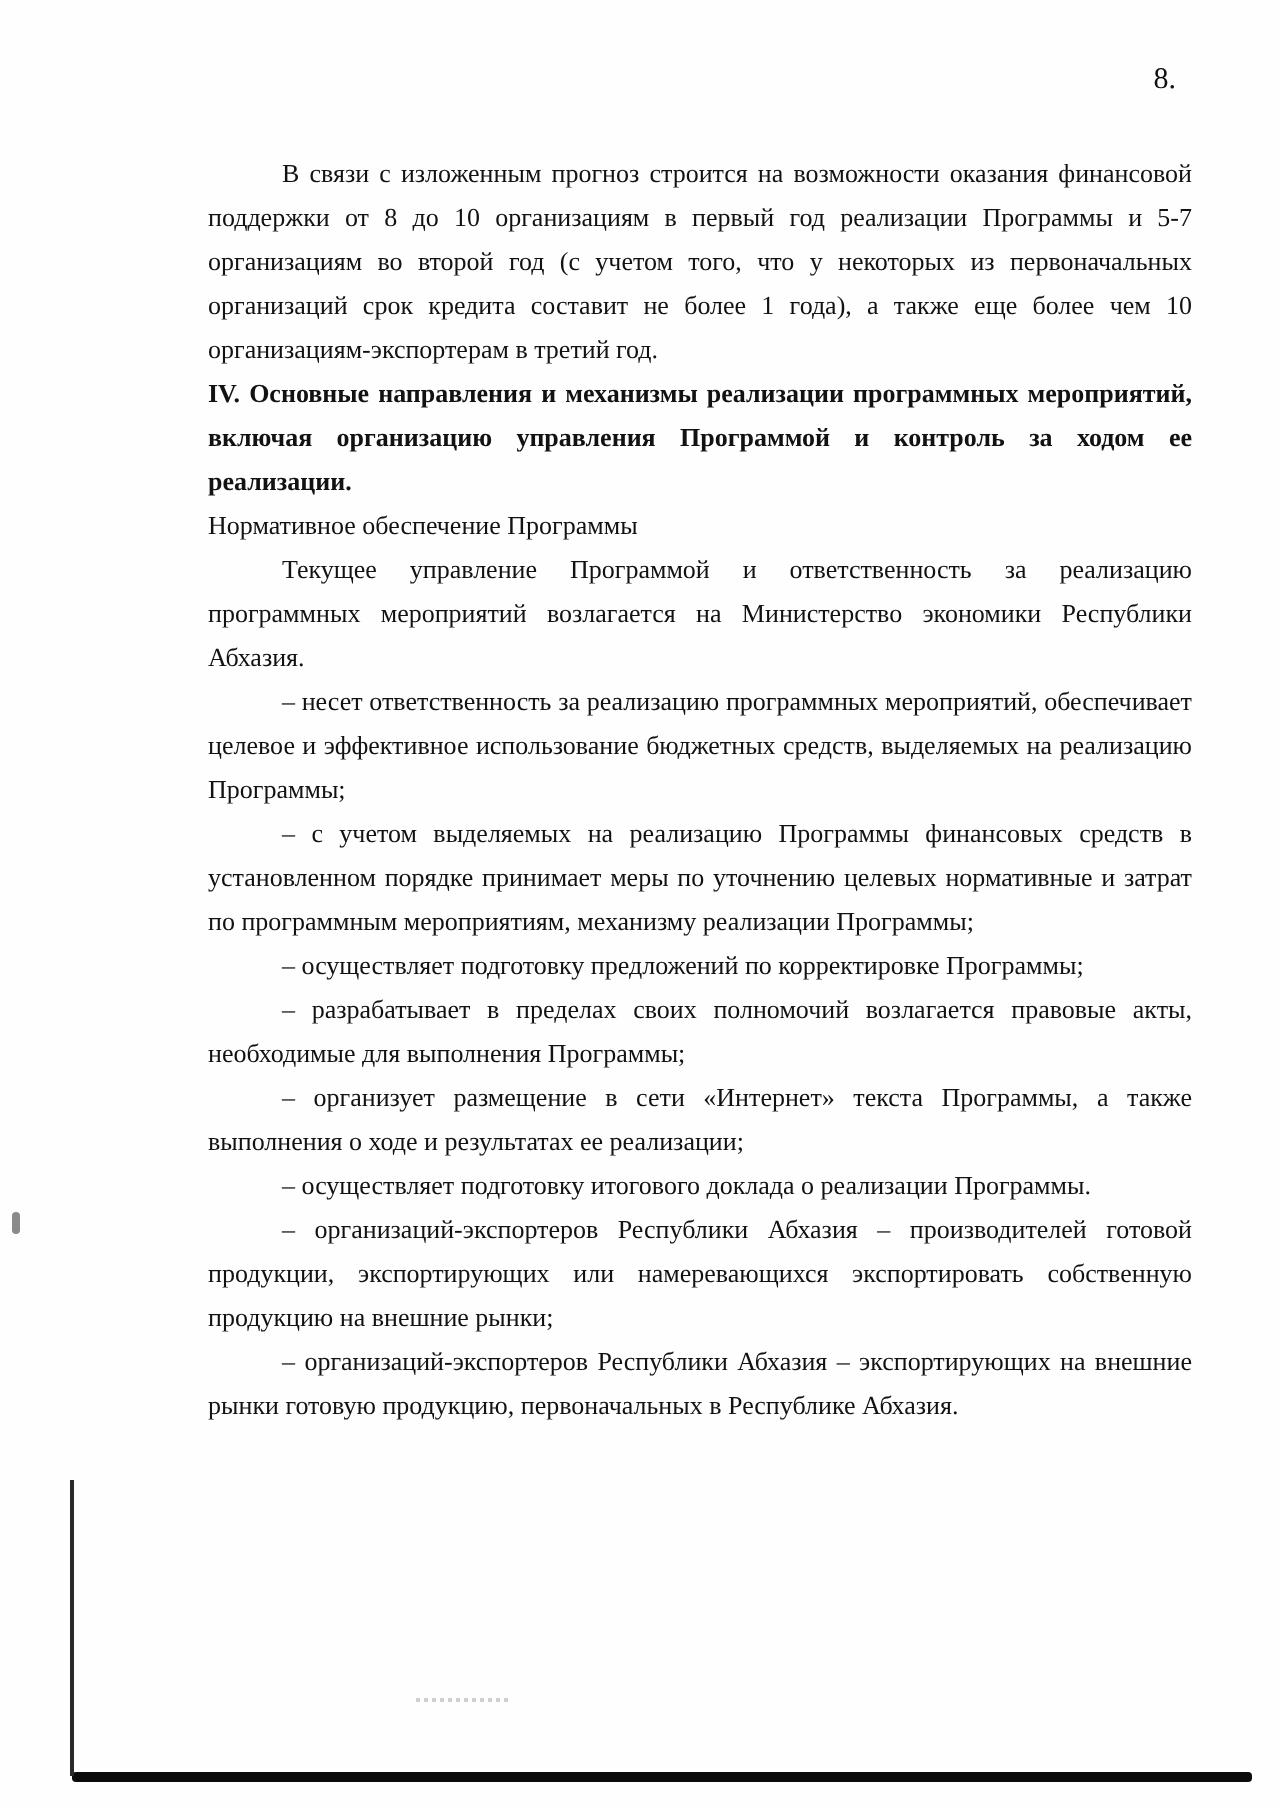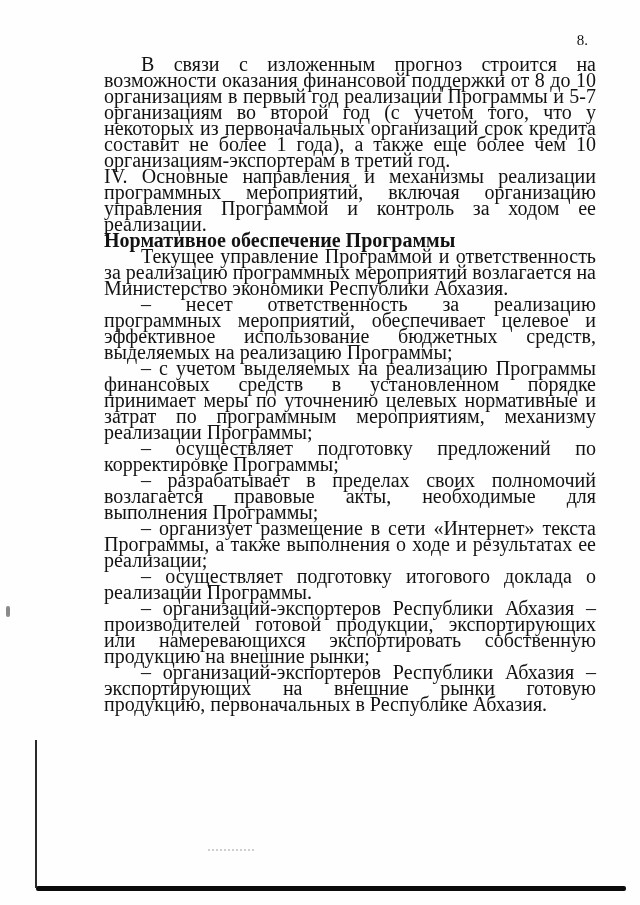--- a/index.html
+++ b/index.html
@@ -17,43 +17,43 @@
     color: #121212;
   }
   .page-number {
     position: absolute;
     top: 32px;
     right: 52px;
     font-size: 15px;
   }
   .body-text {
     position: absolute;
-    top: 56px;
+    top: 76px;
     left: 104px;
     width: 492px;
-    font-size: 20px;
-    line-height: 16px;
+    font-size: 13px;
+    line-height: 22px;
     text-align: justify;
   }
   .body-text p {
     margin: 0;
   }
   .para {
     text-indent: 37px;
   }
   .para-small-indent {
     text-indent: 30px;
   }
   .heading {
-    font-weight: normal;
+    font-weight: bold;
     margin: 11px 0 11px 38px;
     text-indent: 0;
   }
   .subheading {
-    font-weight: bold;
+    font-weight: normal;
     margin: 11px 0 11px 38px;
     text-indent: 0;
   }
   
   .artifact { position: absolute; }
   .bottom-line {
     left: 36px;
     top: 886px;
     width: 590px;
     height: 5px;

